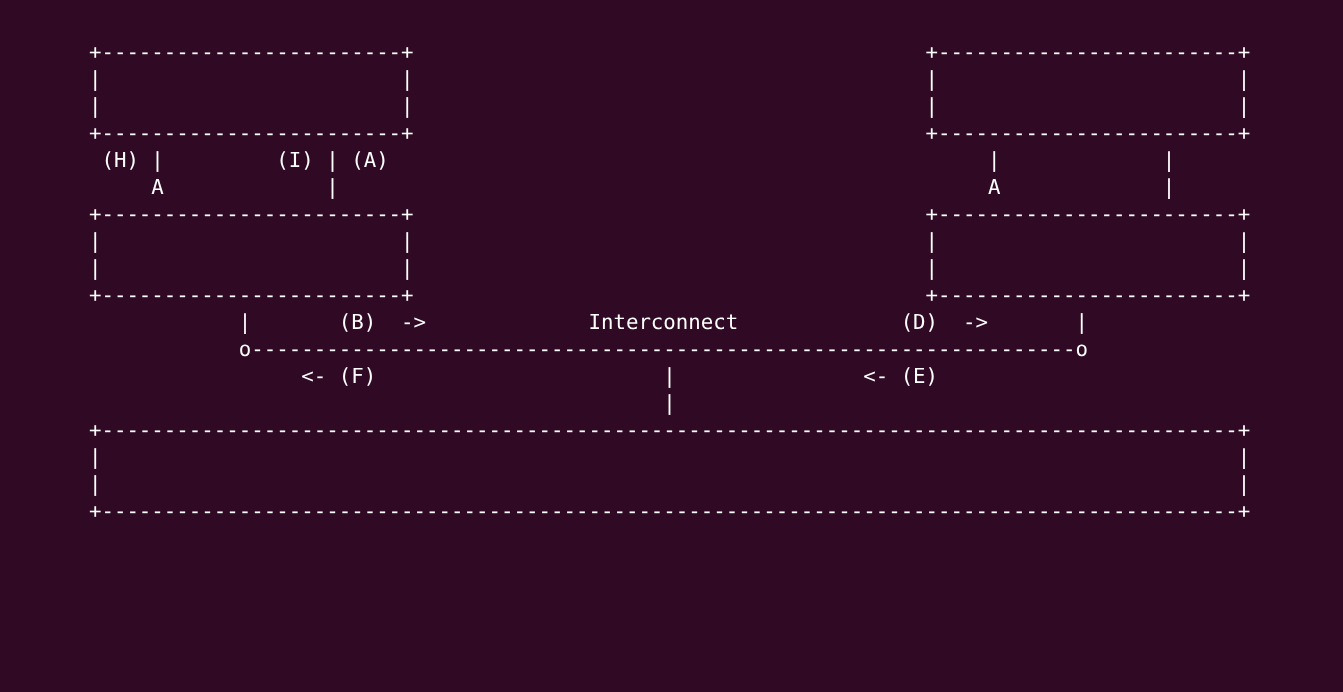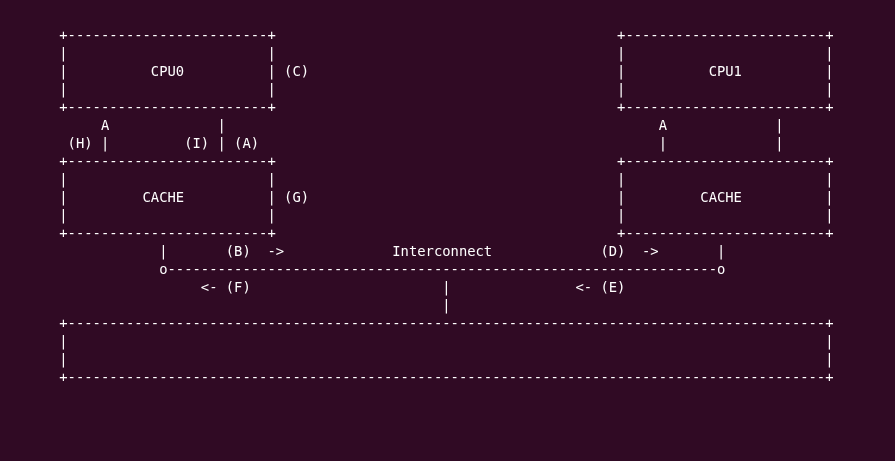--- a/index.html
+++ b/index.html
@@ -28,28 +28,26 @@
     font-variant-ligatures: none;
   }
 </style>
 </head>
 <body>
 
 <div class="screen">
   <div class="ascii">
     <div class="line">       +------------------------+                                         +------------------------+</div>
     <div class="line">       |                        |                                         |                        |</div>
-    <div class="line">       |          CPU0          | (C)                                     |          CPU1          |</div>
     <div class="line">       |                        |                                         |                        |</div>
     <div class="line">       +------------------------+                                         +------------------------+</div>
+    <div class="line">        (H) |         (I) | (A)                                                |             |</div>
     <div class="line">            A             |                                                    A             |</div>
-    <div class="line">        (H) |         (I) | (A)                                                |             |</div>
     <div class="line">       +------------------------+                                         +------------------------+</div>
     <div class="line">       |                        |                                         |                        |</div>
-    <div class="line">       |         CACHE          | (G)                                     |         CACHE          |</div>
     <div class="line">       |                        |                                         |                        |</div>
     <div class="line">       +------------------------+                                         +------------------------+</div>
     <div class="line">                   |       (B)  -&gt;             Interconnect             (D)  -&gt;       |</div>
     <div class="line">                   o------------------------------------------------------------------o</div>
     <div class="line">                        &lt;- (F)                       |               &lt;- (E)</div>
     <div class="line">                                                     |</div>
     <div class="line">       +-------------------------------------------------------------------------------------------+</div>
     <div class="line">       |                                                                                           |</div>
     <div class="line">       |                                                                                           |</div>
     <div class="line">       +-------------------------------------------------------------------------------------------+</div>

